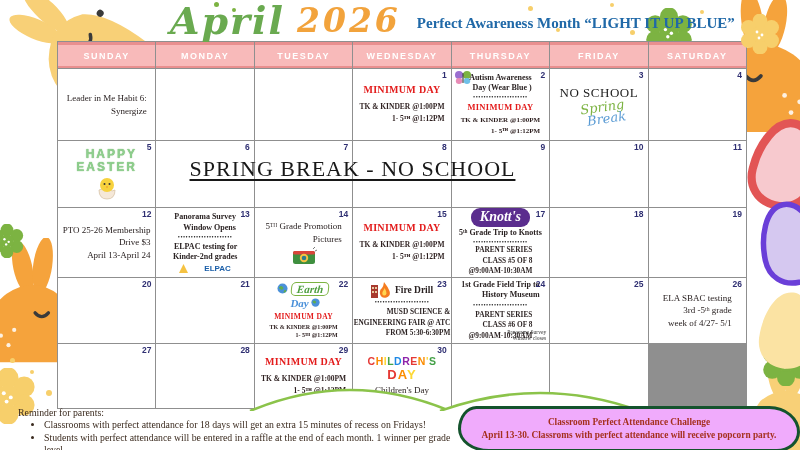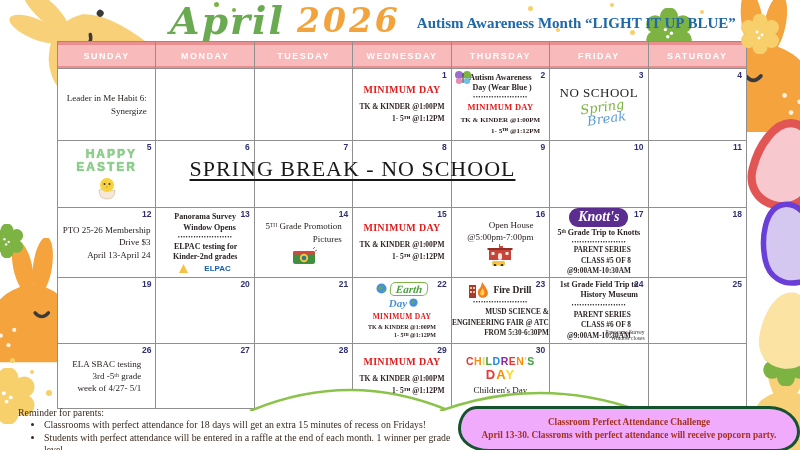--- a/index.html
+++ b/index.html
@@ -175,21 +175,21 @@
   <div class="dot" style="left:20px;top:402px;width:4px;height:4px;background:#f7cf6b"></div>
 
   <svg class="deco front" style="left:245px;top:385px;width:420px;height:26px" viewBox="0 0 420 26">
     <path d="M5 26 Q105 -16 205 26" fill="#ffffff" stroke="#8bc34a" stroke-width="2.5"></path>
     <path d="M195 26 Q295 -10 395 26" fill="#ffffff" stroke="#8bc34a" stroke-width="2.5"></path>
   </svg>
 
   <div class="titlebar">
     <span class="t-month">April</span>
     <span class="t-year">2026</span>
-    <span class="t-sub">Autism Awareness Month “LIGHT IT UP BLUE”</span>
+    <span class="t-sub">Perfect Awareness Month “LIGHT IT UP BLUE”</span>
   </div>
 
   <div class="cal">
 
     <div class="hcell">SUNDAY</div>
     <div class="hcell">MONDAY</div>
     <div class="hcell">TUESDAY</div>
     <div class="hcell">WEDNESDAY</div>
     <div class="hcell">THURSDAY</div>
     <div class="hcell">FRIDAY</div>
@@ -333,40 +333,20 @@
       </div>
     </div>
     <div class="cell">
       <span class="num">15</span>
       <div class="ctr">
         <div class="min-label">MINIMUM DAY</div>
         <div class="min-times">
           <div>TK &amp; KINDER @1:00PM</div>
             <div>1- 5ᵀᴴ @1:12PM</div>
           </div>
-      </div>
-    </div>
-    <div class="cell">
-      <span class="num">16</span>
-      <div class="ctr">
-        <div class="evt">
-          <div>Open House</div>
-            <div>@5:00pm-7:00pm</div>
-          </div>
-        <svg style="width:30px;height:22px;margin-top:1px" viewBox="0 0 30 22">
-          <rect x="4" y="5" width="22" height="11" fill="#c8443a"></rect>
-          <rect x="2.5" y="4" width="25" height="2" fill="#8f2f28"></rect>
-          <path d="M14 0 L14 4 L18 4 L18 2 L15 2 L15 0 Z" fill="#d9453a"></path>
-          <rect x="13" y="9" width="4" height="7" rx="2" fill="#f5e8d8"></rect>
-          <rect x="6.5" y="8" width="3" height="3" fill="#f5e8d8"></rect>
-            <rect x="20.5" y="8" width="3" height="3" fill="#f5e8d8"></rect>
-          <rect x="7" y="17" width="13" height="4.5" rx="1.5" fill="#f5c242"></rect>
-          <circle cx="10" cy="21.4" r="1.4" fill="#333"></circle>
-            <circle cx="17" cy="21.4" r="1.4" fill="#333"></circle>
-        </svg>
       </div>
     </div>
     <div class="cell">
       <span class="num">17</span>
       <div class="ctr">
         <div class="knotts">Knott's</div>
         <div class="evt-b" style="margin-top:1px">5ᵗʰ Grade Trip to Knotts</div>
         <div class="dots">•••••••••••••••••••••</div>
         <div class="pseries">
           <div>PARENT SERIES</div>

